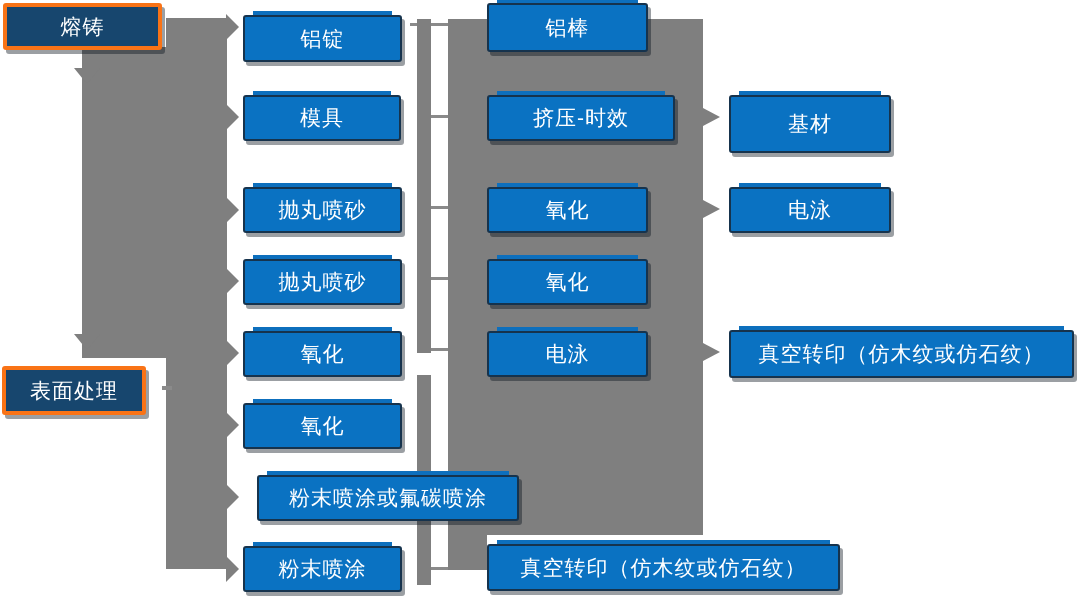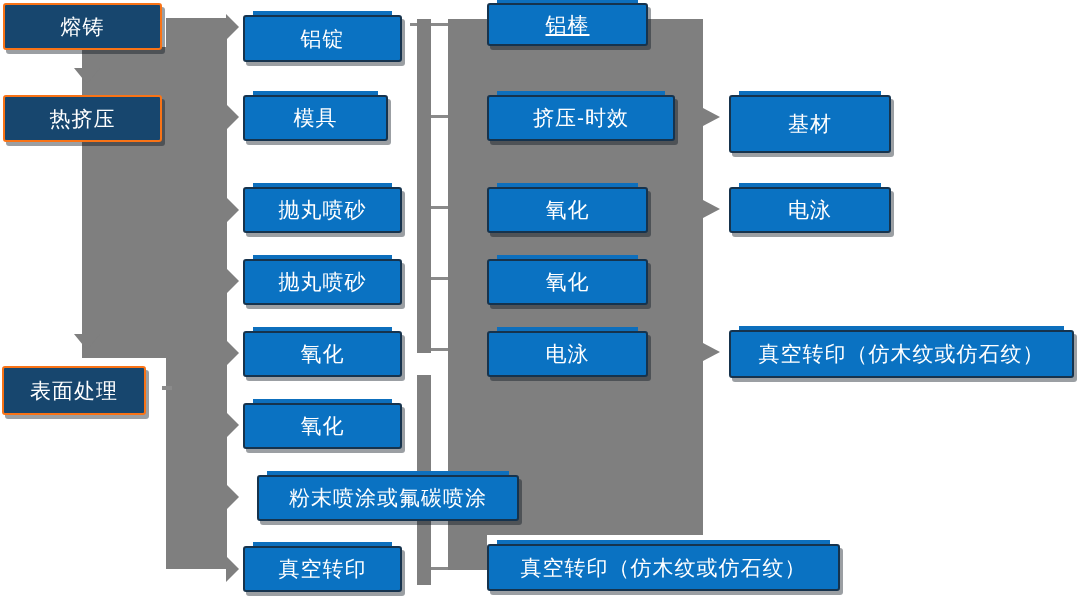--- a/index.html
+++ b/index.html
@@ -20,21 +20,21 @@
     border-left:13px solid transparent;border-right:13px solid transparent;
     border-top:16px solid #7f7f7f;}
   
   .node{position:absolute;display:flex;align-items:center;justify-content:center;
     color:#ffffff;font-size:21px;letter-spacing:1px;border-radius:3px;
     box-sizing:border-box;white-space:nowrap;}
   .bright{background:#0a72c2;border:2px solid #16334d;
     box-shadow:3px 4px 0 rgba(5,15,25,0.40);}
   .bright::before{content:"";position:absolute;top:-6px;left:8px;right:8px;height:4px;
     background:#0d6fbd;}
-  .dark{background:#17466e;border:2px solid #f97316;
+  .dark{background:#17466e;border:4px solid #f97316;
     box-shadow:3px 4px 0 rgba(5,15,25,0.40);}
 </style>
 </head>
 <body>
 
 <div id="canvas">
 
   <div class="gray" style="left:82px;top:47px;width:90px;height:311px;"></div>
   <div class="gray" style="left:166px;top:18px;width:61px;height:551px;"></div>
   <div class="tri-d" style="left:74px;top:68px;"></div>
@@ -61,33 +61,32 @@
   <div class="grayline" style="left:431px;top:567px;width:17px;height:3px;"></div>
 
   <div class="gray" style="left:448px;top:19px;width:255px;height:516px;"></div>
   <div class="gray" style="left:448px;top:530px;width:39px;height:40px;"></div>
 
   <div class="tri-r-sm" style="left:703px;top:108px;"></div>
   <div class="tri-r-sm" style="left:703px;top:200px;"></div>
   <div class="tri-r-sm" style="left:703px;top:343px;"></div>
 
   <div class="node dark" style="left:3px;top:3px;width:159px;height:47px;">熔铸</div>
-  <div class="node dark" style="left:3px;top:95px;width:159px;height:47px;">热挤压</div>
   <div class="node dark" style="left:2px;top:366px;width:144px;height:49px;">表面处理</div>
 
   <div class="node bright" style="left:243px;top:3px;width:159px;height:47px;margin-top:12px;">铝锭</div>
-  <div class="node bright" style="left:243px;top:95px;width:145px;height:46px;">模具</div>
+  <div class="node bright" style="left:243px;top:95px;width:158px;height:46px;">模具</div>
   <div class="node bright" style="left:243px;top:187px;width:159px;height:46px;">抛丸喷砂</div>
   <div class="node bright" style="left:243px;top:259px;width:159px;height:46px;">抛丸喷砂</div>
   <div class="node bright" style="left:243px;top:331px;width:159px;height:46px;">氧化</div>
   <div class="node bright" style="left:243px;top:403px;width:159px;height:46px;">氧化</div>
   <div class="node bright" style="left:257px;top:475px;width:262px;height:46px;">粉末喷涂或氟碳喷涂</div>
-  <div class="node bright" style="left:243px;top:546px;width:159px;height:46px;">真空转印</div>
+  <div class="node bright" style="left:243px;top:546px;width:159px;height:46px;">粉末喷涂</div>
 
-  <div class="node bright" style="left:487px;top:3px;width:161px;height:43px;text-decoration:underline;">铝棒</div>
+  <div class="node bright" style="left:487px;top:3px;width:161px;height:49px;">铝棒</div>
   <div class="node bright" style="left:487px;top:95px;width:188px;height:46px;">挤压-时效</div>
   <div class="node bright" style="left:487px;top:187px;width:161px;height:46px;">氧化</div>
   <div class="node bright" style="left:487px;top:259px;width:161px;height:46px;">氧化</div>
   <div class="node bright" style="left:487px;top:331px;width:161px;height:46px;">电泳</div>
   <div class="node bright" style="left:487px;top:544px;width:353px;height:47px;">真空转印（仿木纹或仿石纹）</div>
 
   <div class="node bright" style="left:729px;top:95px;width:162px;height:58px;">基材</div>
   <div class="node bright" style="left:729px;top:187px;width:162px;height:46px;">电泳</div>
   <div class="node bright" style="left:729px;top:330px;width:345px;height:48px;">真空转印（仿木纹或仿石纹）</div>
 

